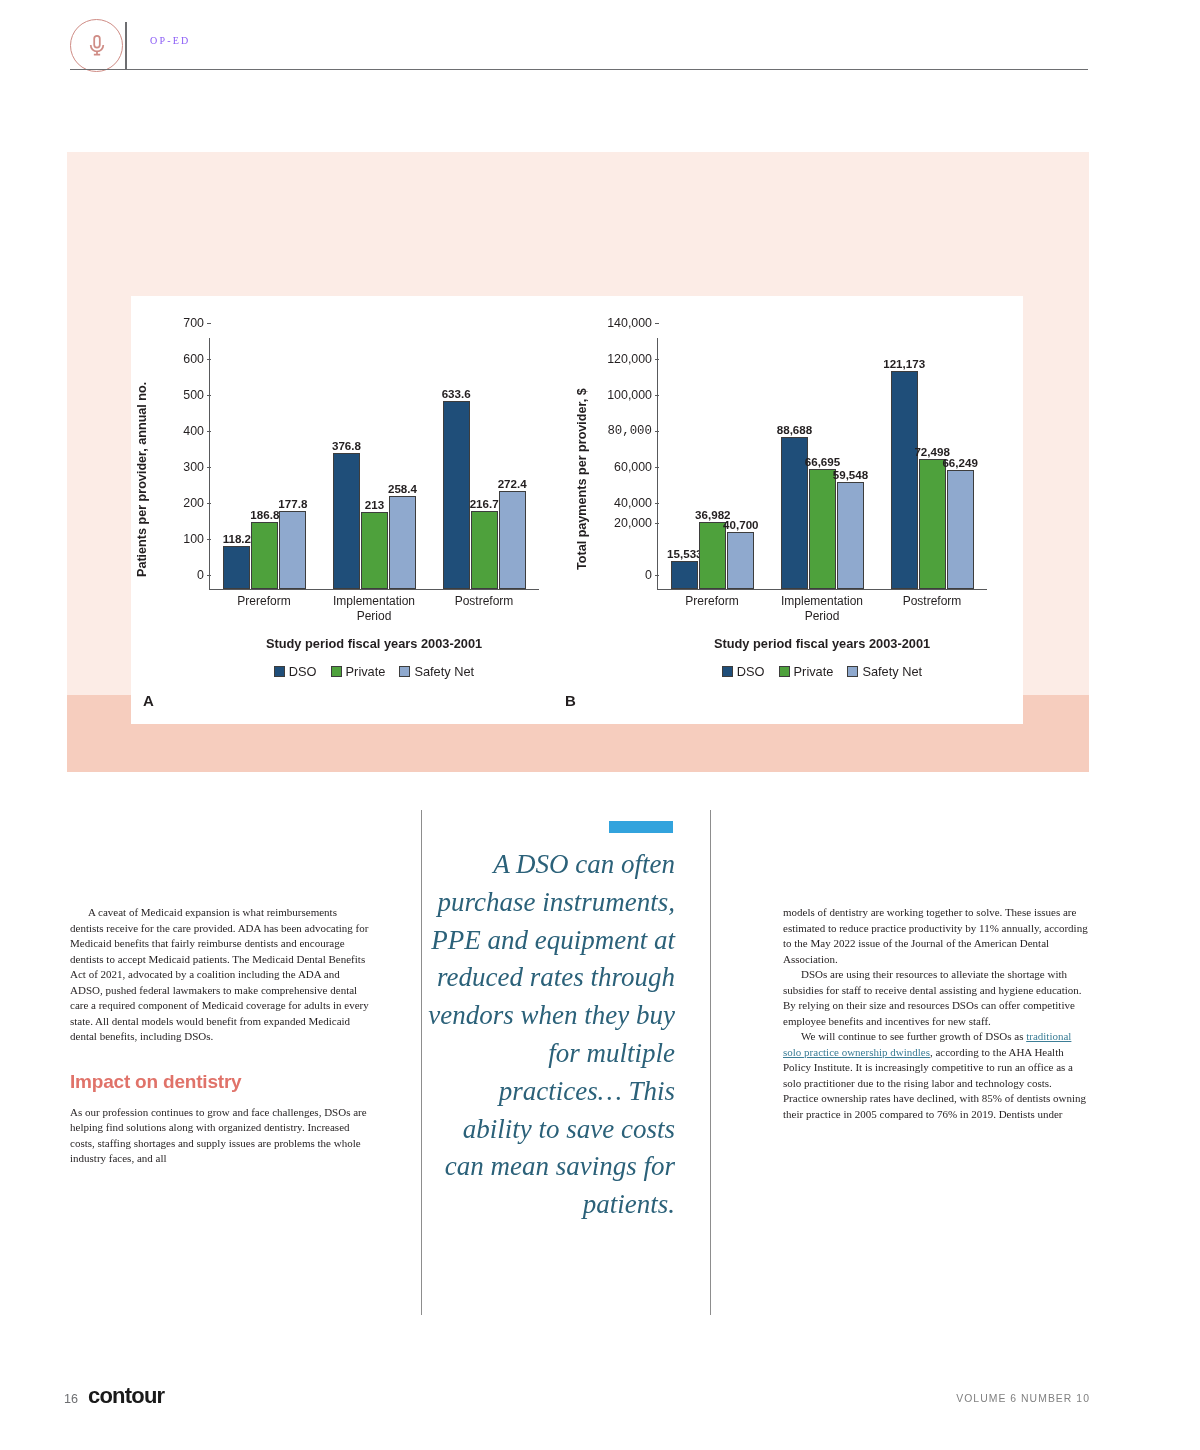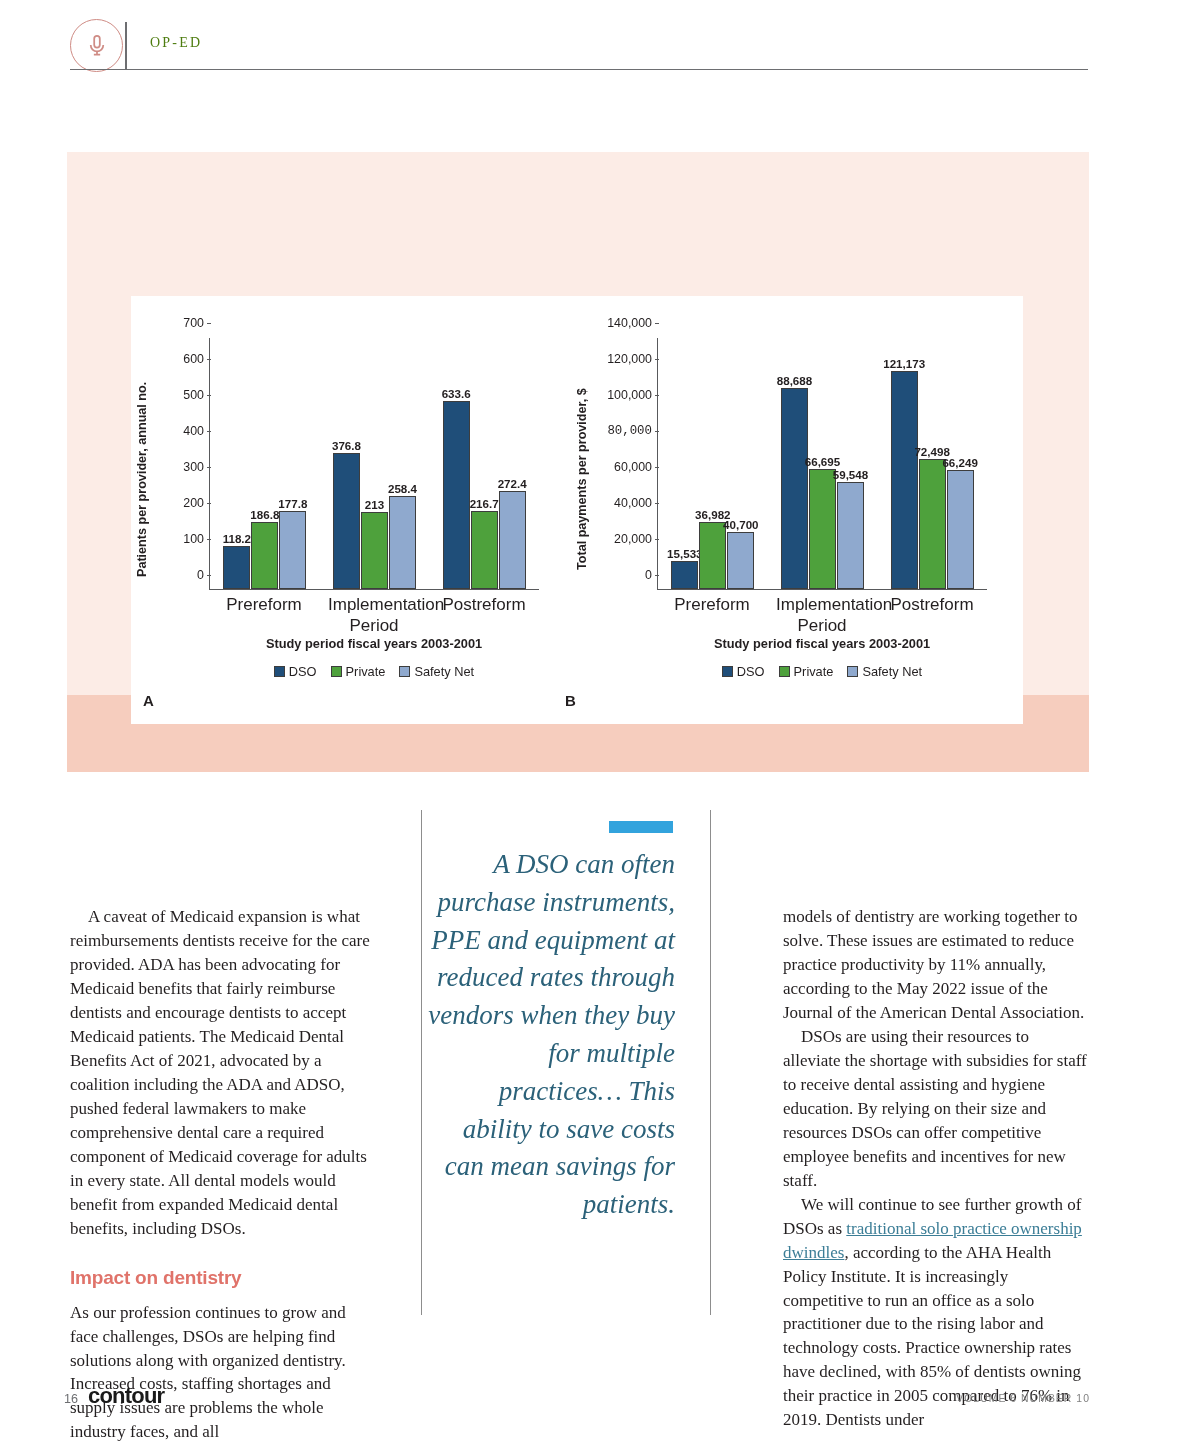--- a/index.html
+++ b/index.html
@@ -20,21 +20,21 @@
     display:flex; align-items:center; justify-content:center;
   }
   .mic-badge svg { display:block; }
   .header-divider-v {
     position:absolute; left:125px; top:22px; width:1.6px; height:48px;
     background:#6d6e71;
   }
   .header-label {
     position:absolute; left:150px; top:35px;
     font-family:"Liberation Serif", serif;
-    font-size:14px; letter-spacing:2.2px; color:#4d7c0f;
+    font-size:10px; letter-spacing:2.2px; color:#8b5cf6;
   }
   .header-rule {
     position:absolute; left:70px; top:69px; width:1018px; height:1.4px;
     background:#6d6e71;
   }
 
   
   .figure-panel { position:absolute; left:67px; top:152px; width:1022px; height:620px; }
   .fig-bg-top    { position:absolute; left:0; top:0;   width:1022px; height:543px; background:#fcece6; }
   .fig-bg-bottom { position:absolute; left:0; top:543px; width:1022px; height:77px; background:#f6cdbe; }
@@ -103,21 +103,21 @@
     bottom:100%; margin-bottom:2px;
     font-family:"Liberation Sans", sans-serif;
     font-weight:bold; font-size:11.6px; color:#231f20;
     white-space:nowrap;
   }
 
   .xcats {
     position:absolute; top:298px; width:100%;
     display:flex; justify-content:space-around;
     font-family:"Liberation Sans", sans-serif;
-    font-size:17px; color:#231f20;
+    font-size:12px; color:#231f20;
   }
   .panel-a .xcats { left:78px; width:330px; }
   .panel-b .xcats { left:86px; width:330px; }
   .xcat { width:92px; text-align:center; line-height:1.25; }
 
   .xtitle {
     position:absolute; top:340px;
     font-family:"Liberation Sans", sans-serif;
     font-weight:bold; font-size:12.8px; color:#231f20; text-align:center;
   }
@@ -147,21 +147,21 @@
 
   
   .cols { position:absolute; left:0; top:810px; width:1200px; height:510px; }
 
   .col-left  { position:absolute; left:70px;  top:95px;  width:300px; }
   .col-quote { position:absolute; left:425px; top:0;     width:250px; }
   .col-right { position:absolute; left:783px; top:95px;  width:305px; }
 
   .col-left p, .col-right p {
     font-family:"Liberation Serif", serif;
-    font-size:17px; line-height:1.41; color:#231f20;
+    font-size:11px; line-height:1.41; color:#231f20;
     text-align:left;
   }
   .col-left p.indent, .col-right p.indent { text-indent:18px; }
 
   .subhead {
     font-family:"Liberation Sans", sans-serif;
     font-weight:bold; font-size:19px; color:#e0736a;
     margin:26px 0 12px 0; letter-spacing:-0.2px;
   }
 
@@ -313,21 +313,21 @@
                 <span class="val">15,533</span>
               </div>
               <div class="bar priv" style="height: 66.5676px;">
                 <span class="val">36,982</span>
               </div>
               <div class="bar safe" style="height: 56.808px;">
                 <span class="val">40,700</span>
               </div>
             </div>
             <div class="group">
-              <div class="bar dso" style="height: 201px;">
+              <div class="bar dso" style="height: 152px;">
                 <span class="val">88,688</span>
               </div>
               <div class="bar priv" style="height: 120.051px;">
                 <span class="val">66,695</span>
               </div>
               <div class="bar safe" style="height: 107.186px;">
                 <span class="val">59,548</span>
               </div>
             </div>
             <div class="group">
@@ -336,21 +336,21 @@
               </div>
               <div class="bar priv" style="height: 130.496px; text-align: right;">
                 <span class="val">72,498</span>
               </div>
               <div class="bar safe" style="height: 119.248px;">
                 <span class="val">66,249</span>
               </div>
             </div>
           </div>
       <div class="ytick" style="bottom: 0px;">0</div>
-          <div class="ytick" style="bottom: 36px; margin-top: 36px;">20,000</div>
+          <div class="ytick" style="bottom: 52px; margin-top: 36px;">20,000</div>
           <div class="ytick" style="bottom: 72px;">40,000</div>
           <div class="ytick" style="bottom: 108px;">60,000</div>
           <div class="ytick" style="bottom: 144px; font-family: Liberation Mono, monospace;">80,000</div>
           <div class="ytick" style="bottom: 180px;">100,000</div>
           <div class="ytick" style="bottom: 216px;">120,000</div>
           <div class="ytick" style="bottom: 252px;">140,000</div>
         </div>
       <div class="xcats" id="xcatsB">
           <div class="xcat">Prereform</div>
           <div class="xcat">Implementation<div>Period</div></div>

